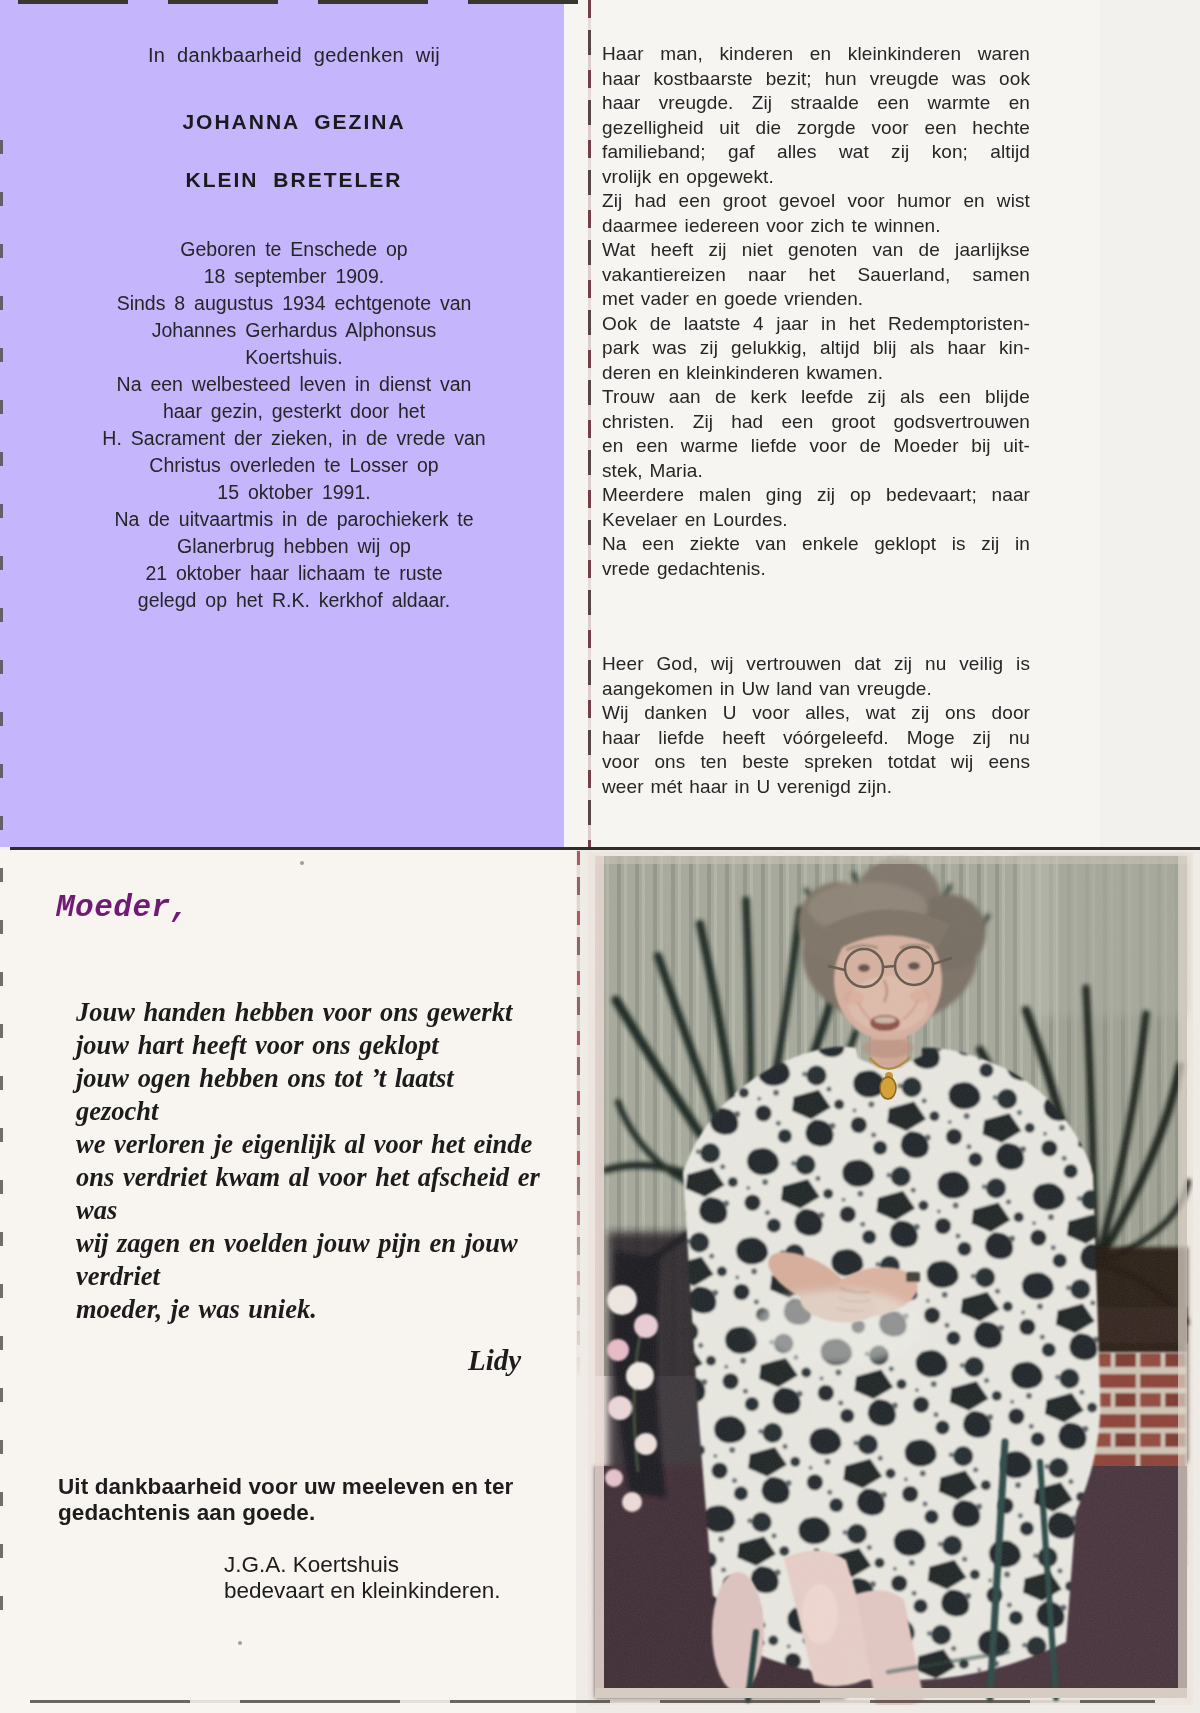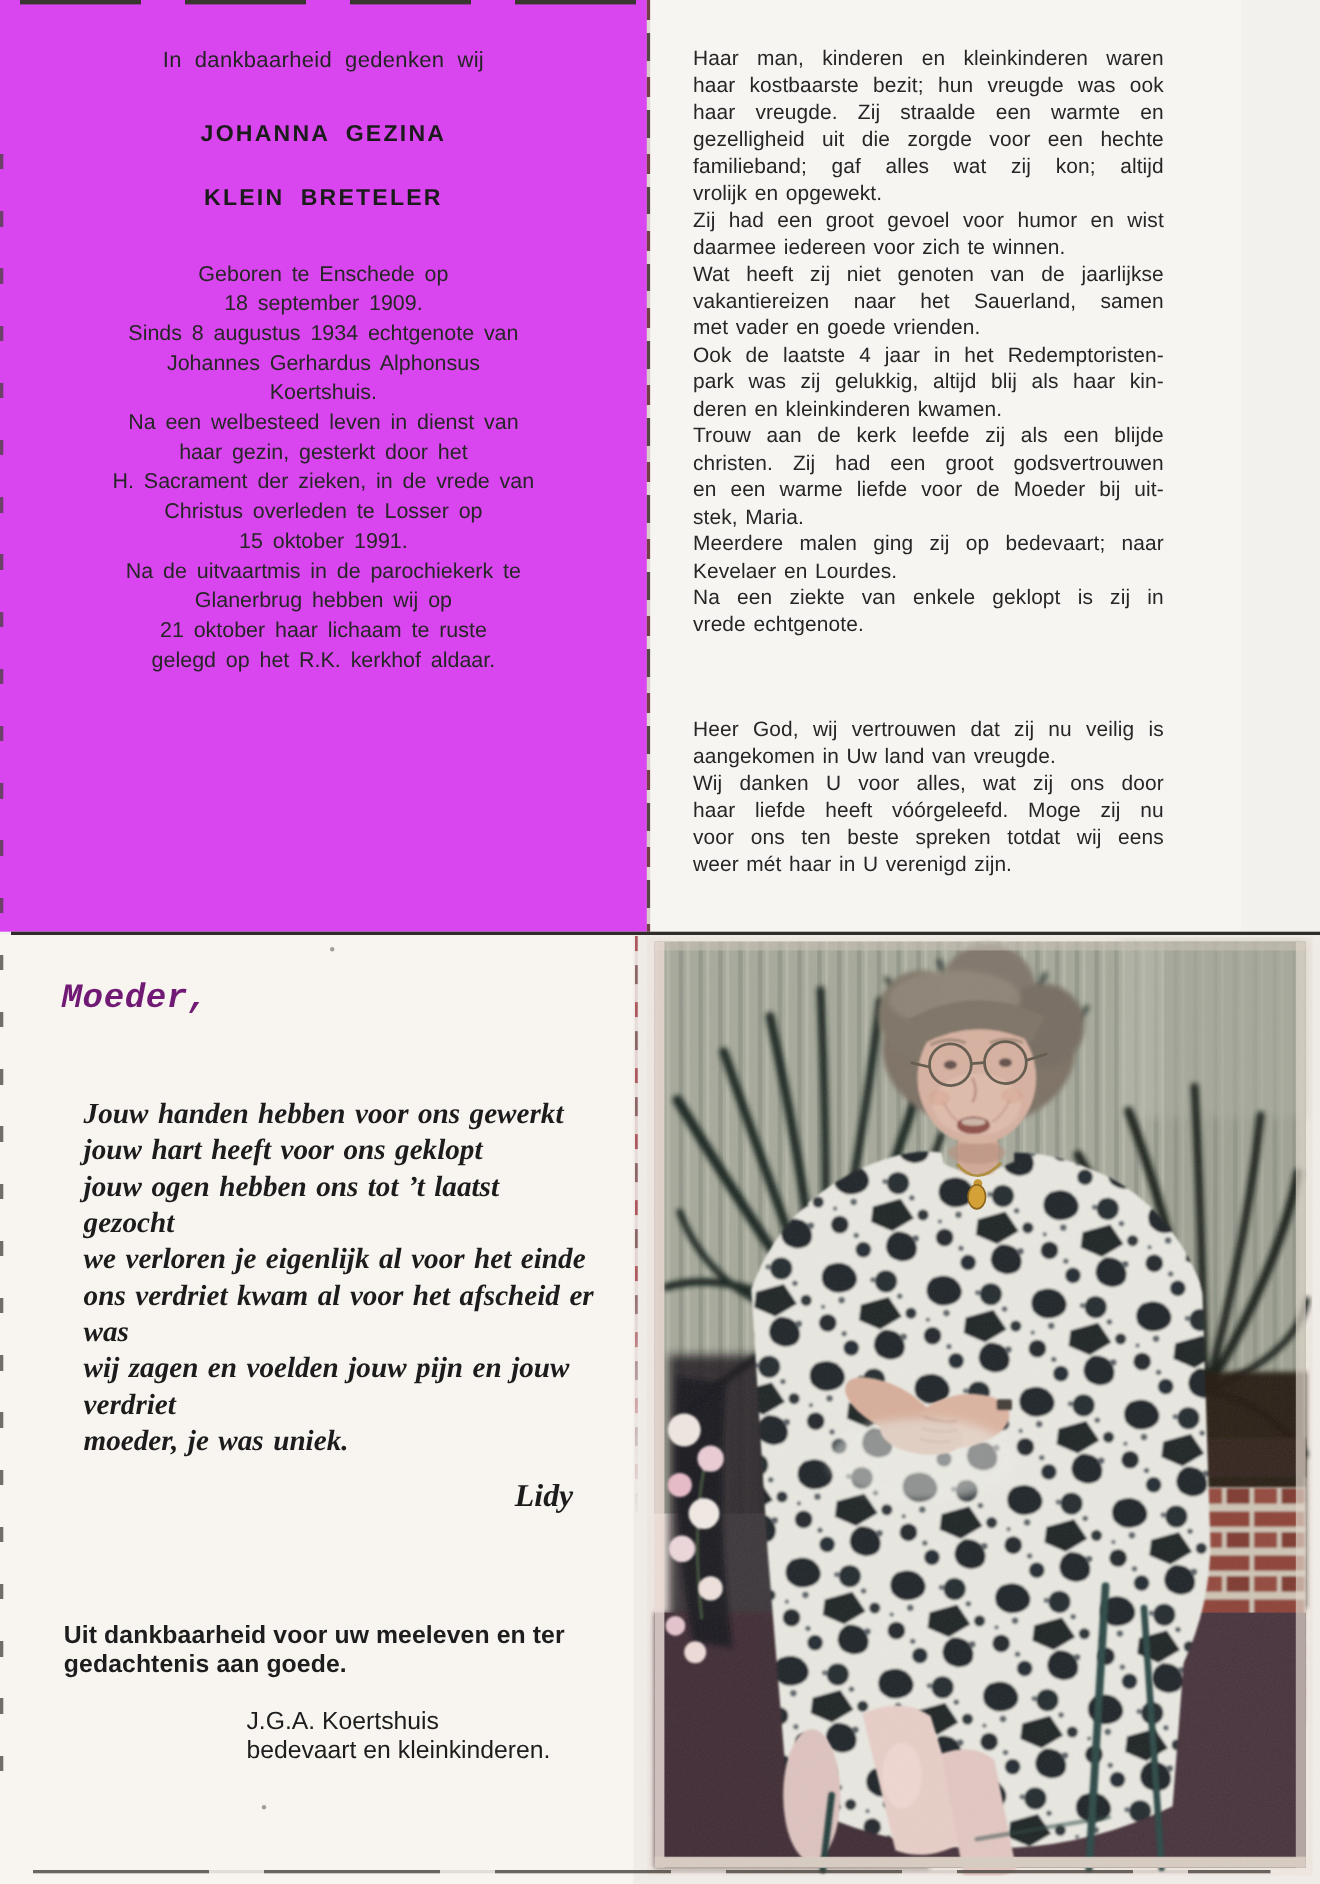--- a/index.html
+++ b/index.html
@@ -3,22 +3,22 @@
 <meta charset="utf-8">
 <style>
   * { margin:0; padding:0; box-sizing:border-box; }
   html,body { background:#d8d5d0; }
   #scan {
     position:relative; width:1200px; height:1713px; overflow:hidden;
     background:#f3f1ed; color:#1f1f1f;
     font-family:"Liberation Sans", sans-serif;
   }
   .page { position:absolute; }
-  #page-top-left  { left:0;   top:0;   width:588px; height:847px; background:#d946ef; }
-  #page-top-right { left:592px;top:0;  width:536px; height:847px; background:#f7f5f2;text-decoration:underline; }
+  #page-top-left  { left:0;   top:0;   width:588px; height:847px; background:#c4b5fd; }
+  #page-top-right { left:564px;top:0;  width:536px; height:847px; background:#f7f5f2;text-decoration:underline; }
   #page-bottom-left { left:0; top:850px; width:576px; height:863px; background:#f8f4f0; }
   #bottom-right-bg  { left:576px; top:850px; width:624px; height:863px; background:#efebe6; }
 
   
   .c { text-align:center; }
   #intro   { position:absolute; left:20px; top:44px;  width:548px; font-size:20px; word-spacing:6px; letter-spacing:.3px; color:#242424;}
   #name1   { position:absolute; left:20px; top:110px; width:548px; font-size:21px; font-weight:700; letter-spacing:2px; word-spacing:7px; color:#1b1b1b;}
   #name2   { position:absolute; left:20px; top:168px; width:548px; font-size:21px; font-weight:700; letter-spacing:2px; word-spacing:7px; color:#1b1b1b;}
   #center-block  { position:absolute; left:12px; top:236px; width:564px; font-size:19.5px; line-height:27px; word-spacing:3.5px; color:#262626;}
   #closing-block { position:absolute; left:46px; top:682px; width:534px; font-size:19.5px; line-height:28.4px; word-spacing:2.5px; color:#262626;}
@@ -111,21 +111,21 @@
         <div class="jline">Ook de laatste 4 jaar in het Redemptoristen-</div>
         <div class="jline">park was zij gelukkig, altijd blij als haar kin-</div>
         <div class="jline jlast">deren en kleinkinderen kwamen.</div>
         <div class="jline">Trouw aan de kerk leefde zij als een blijde</div>
         <div class="jline">christen. Zij had een groot godsvertrouwen</div>
         <div class="jline">en een warme liefde voor de Moeder bij uit-</div>
         <div class="jline jlast">stek, Maria.</div>
         <div class="jline">Meerdere malen ging zij op bedevaart; naar</div>
         <div class="jline jlast">Kevelaer en Lourdes.</div>
         <div class="jline">Na een ziekte van enkele geklopt is zij in</div>
-        <div class="jline jlast">vrede echtgenote.</div>
+        <div class="jline jlast">vrede gedachtenis.</div>
       </div>
     <div class="rt-col" id="prayer-text">
         <div class="jline">Heer God, wij vertrouwen dat zij nu veilig is</div>
         <div class="jline jlast">aangekomen in Uw land van vreugde.</div>
         <div class="jline">Wij danken U voor alles, wat zij ons door</div>
         <div class="jline">haar liefde heeft vóórgeleefd. Moge zij nu</div>
         <div class="jline">voor ons ten beste spreken totdat wij eens</div>
         <div class="jline jlast">weer mét haar in U verenigd zijn.</div>
       </div>
   </div>

